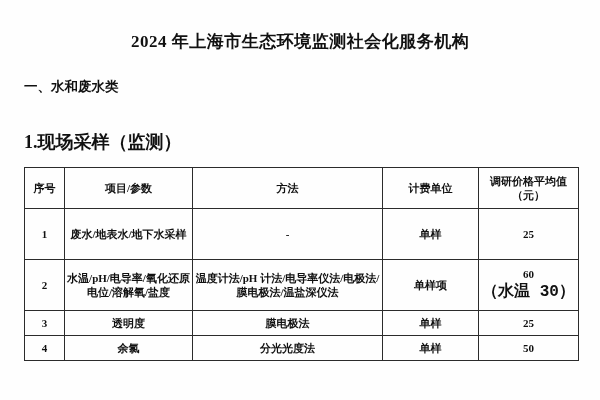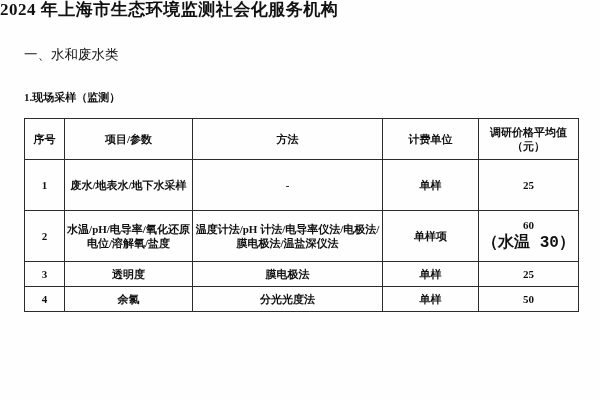--- a/index.html
+++ b/index.html
@@ -16,42 +16,43 @@
   }
   .page {
     position: relative;
     width: 600px;
     height: 400px;
     box-sizing: border-box;
     padding: 0;
     background: #fefefe;
   }
   .title-block {
-    padding-top: 0;
+    text-align: center;
+    padding-top: 32px;
   }
   .title-line {
     font-size: 17px;
     font-weight: bold;
     letter-spacing: 0.5px;
     line-height: 1.2;
     color: #111;
   }
   .title-line.second {
     margin-top: 17px;
   }
   .section-heading {
     font-size: 13.5px;
-    font-weight: normal;
+    font-weight: bold;
     margin: 26px 0 0 24px;
     color: #111;
   }
   .sub-heading {
-    font-size: 11px;
+    font-size: 18px;
     font-weight: bold;
-    margin: 26px 0 0 24px;
+    margin: 34px 0 0 24px;
     color: #111;
   }
   table.price-table {
     border-collapse: collapse;
     margin: 13px 2px 0 24px;
     width: 554px;
     table-layout: fixed;
   }
   table.price-table th,
   table.price-table td {

